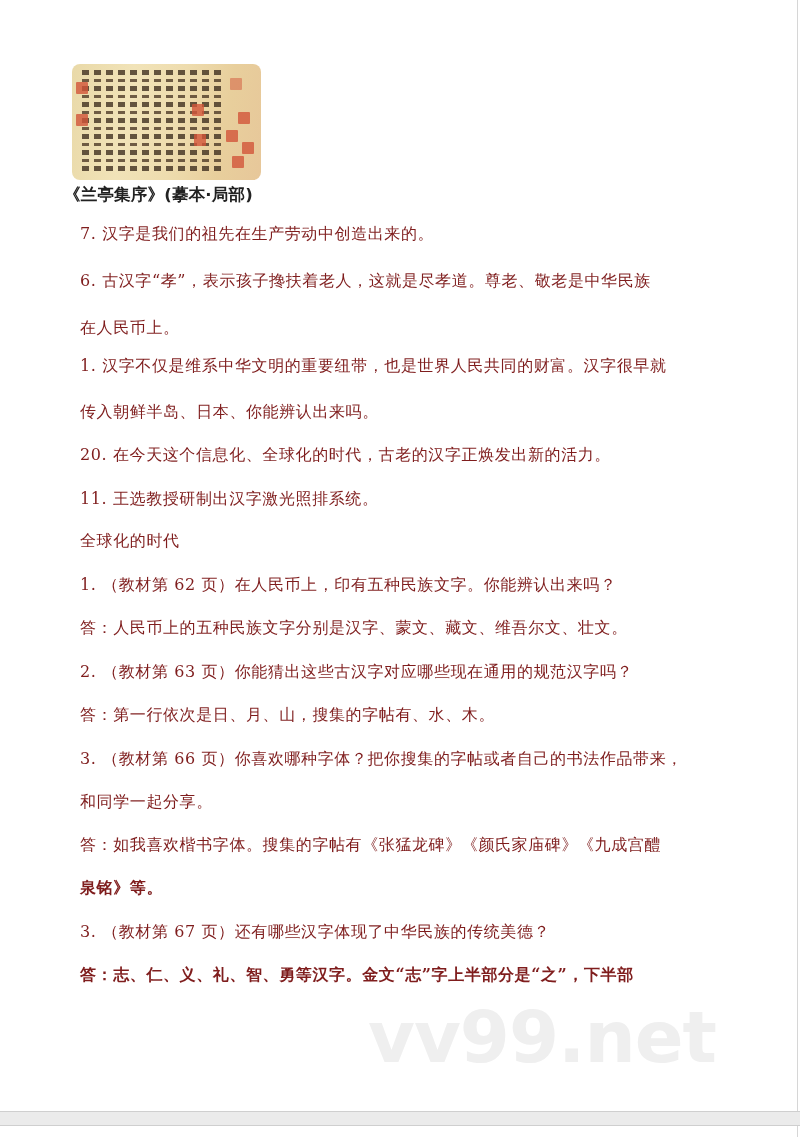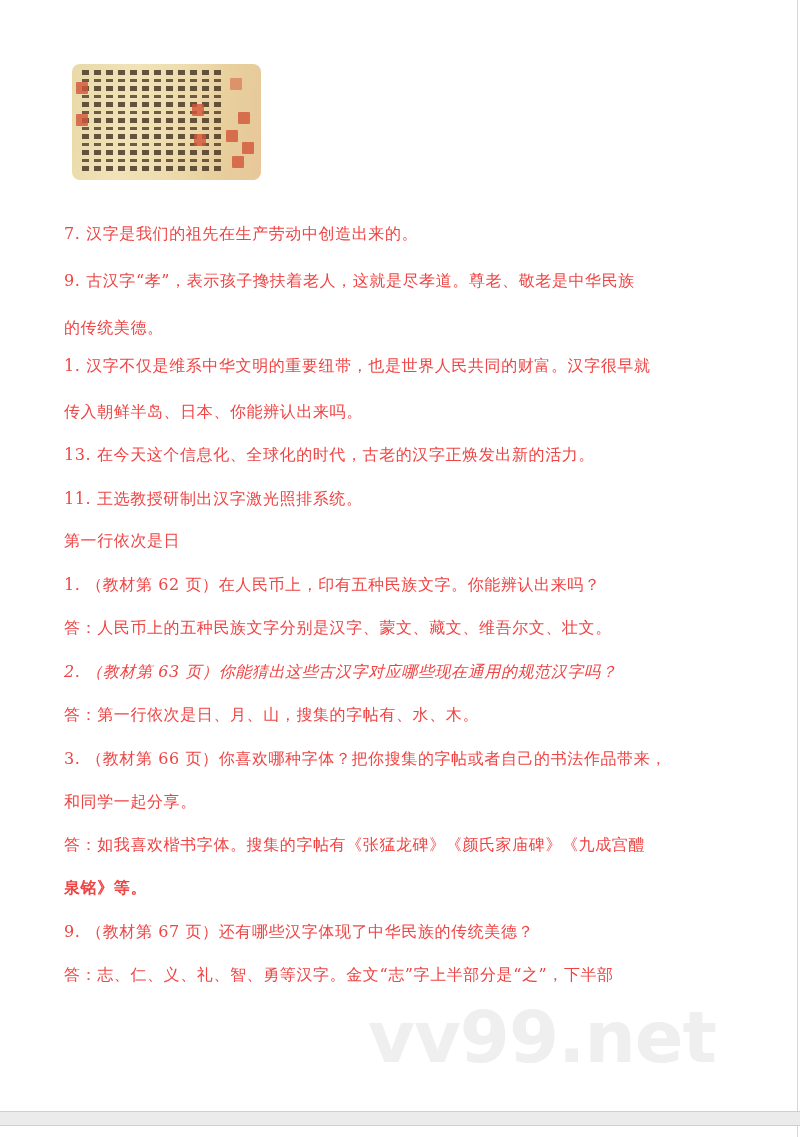--- a/index.html
+++ b/index.html
@@ -36,22 +36,22 @@
     }
     .figure .seal {
       position: absolute; width: 12px; height: 12px; background: #d2553a; opacity: 0.8; border-radius: 1px;
     }
     .caption {
       position: absolute; left: 64px; top: 184px;
       font-family: "DejaVu Sans", "Liberation Sans", sans-serif;
       font-weight: bold; font-size: 16.5px; color: #222; letter-spacing: 0.2px;
     }
     .line {
-      position: absolute; left: 64px; font-size: 16px; line-height: 20px;
-      color: #ef4444; white-space: nowrap; letter-spacing: 0.6px;
+      position: absolute; left: 80px; font-size: 16px; line-height: 20px;
+      color: #7f1d1d; white-space: nowrap; letter-spacing: 0.6px;
     }
     .watermark {
       position: absolute; left: 368px; top: 995px;
       font-family: "DejaVu Sans", "Liberation Sans", sans-serif;
       font-weight: bold; font-size: 72px; color: #efefef; letter-spacing: -1px;
     }
   </style>
 </head>
 <body>
 
@@ -72,38 +72,39 @@
     <div class="seal" style="left:4px;top:18px"></div>
     <div class="seal" style="left:4px;top:50px"></div>
     <div class="seal" style="left:120px;top:40px"></div>
     <div class="seal" style="left:122px;top:70px"></div>
     <div class="seal" style="left:158px;top:14px;opacity:.5"></div>
     <div class="seal" style="left:166px;top:48px"></div>
     <div class="seal" style="left:154px;top:66px"></div>
     <div class="seal" style="left:170px;top:78px"></div>
     <div class="seal" style="left:160px;top:92px"></div>
   </div>
+  <div class="caption">《兰亭集序》(摹本·局部)</div>
 
   <div id="lines">
       <div class="line" style="top: 224px;">7. 汉字是我们的祖先在生产劳动中创造出来的。</div>
-      <div class="line" style="top: 271px;">9. 古汉字“孝”，表示孩子搀扶着老人，这就是尽孝道。尊老、敬老是中华民族</div>
-      <div class="line" style="top: 318px;">的传统美德。</div>
+      <div class="line" style="top: 271px;">6. 古汉字“孝”，表示孩子搀扶着老人，这就是尽孝道。尊老、敬老是中华民族</div>
+      <div class="line" style="top: 318px;">在人民币上。</div>
       <div class="line" style="top: 356px;">1. 汉字不仅是维系中华文明的重要纽带，也是世界人民共同的财富。汉字很早就</div>
       <div class="line" style="top: 402px;">传入朝鲜半岛、日本、你能辨认出来吗。</div>
-      <div class="line" style="top: 445px;">13. 在今天这个信息化、全球化的时代，古老的汉字正焕发出新的活力。</div>
+      <div class="line" style="top: 445px;">20. 在今天这个信息化、全球化的时代，古老的汉字正焕发出新的活力。</div>
       <div class="line" style="top: 489px; text-align: center;">11. 王选教授研制出汉字激光照排系统。</div>
-      <div class="line" style="top: 531px;">第一行依次是日</div>
+      <div class="line" style="top: 531px;">全球化的时代</div>
       <div class="line" style="top: 575px;">1. （教材第 62 页）在人民币上，印有五种民族文字。你能辨认出来吗？</div>
       <div class="line" style="top: 618px;">答：人民币上的五种民族文字分别是汉字、蒙文、藏文、维吾尔文、壮文。</div>
-      <div class="line" style="top: 662px; font-style: italic;">2. （教材第 63 页）你能猜出这些古汉字对应哪些现在通用的规范汉字吗？</div>
+      <div class="line" style="top: 662px;">2. （教材第 63 页）你能猜出这些古汉字对应哪些现在通用的规范汉字吗？</div>
       <div class="line" style="top: 705px;">答：第一行依次是日、月、山，搜集的字帖有、水、木。</div>
       <div class="line" style="top: 749px; text-align: center;">3. （教材第 66 页）你喜欢哪种字体？把你搜集的字帖或者自己的书法作品带来，</div>
       <div class="line" style="top: 792px; text-align: right;">和同学一起分享。</div>
       <div class="line" style="top: 835px;">答：如我喜欢楷书字体。搜集的字帖有《张猛龙碑》《颜氏家庙碑》《九成宫醴</div>
       <div class="line" style="top: 878px; font-weight: bold;">泉铭》等。</div>
-      <div class="line" style="top: 922px;">9. （教材第 67 页）还有哪些汉字体现了中华民族的传统美德？</div>
-      <div class="line" style="top: 965px;">答：志、仁、义、礼、智、勇等汉字。金文“志”字上半部分是“之”，下半部</div>
+      <div class="line" style="top: 922px;">3. （教材第 67 页）还有哪些汉字体现了中华民族的传统美德？</div>
+      <div class="line" style="top: 965px; font-weight: bold;">答：志、仁、义、礼、智、勇等汉字。金文“志”字上半部分是“之”，下半部</div>
     </div>
 
   <div class="watermark">vv99.net</div>
 </div>
 <div class="page-gap"></div>
 <div class="next-page"></div>
 
 </body></html>

